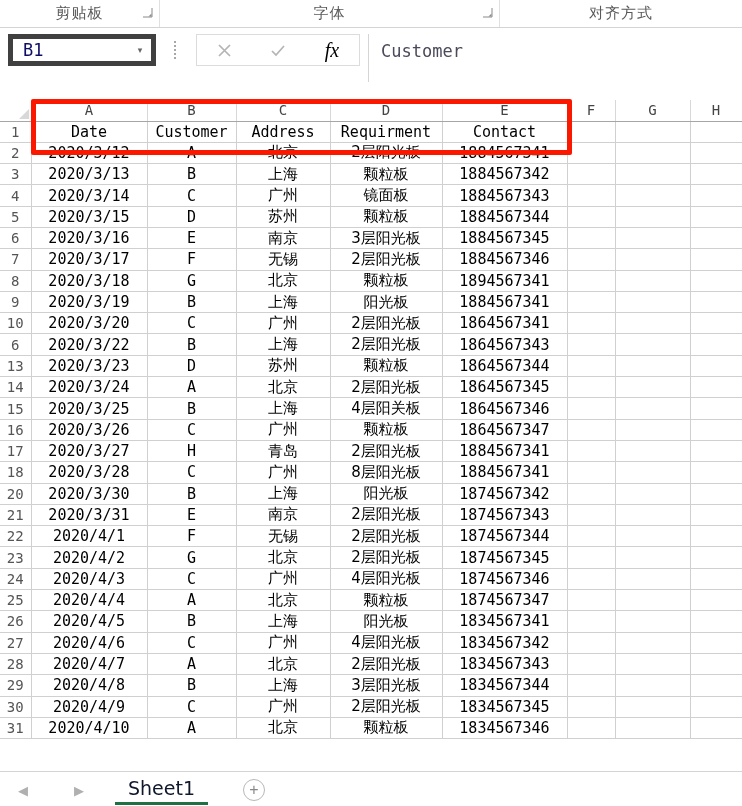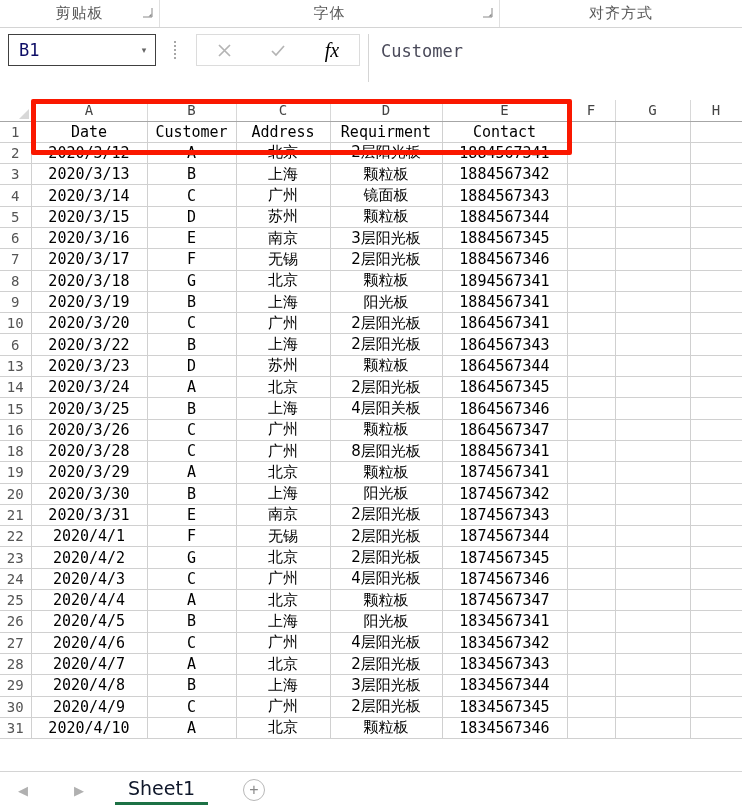--- a/index.html
+++ b/index.html
@@ -36,21 +36,21 @@
   .launcher svg { display: block; }
 
   
   .fbar {
     position: absolute; left: 0; top: 28px;
     width: 742px; height: 61px; background: #fff;
   }
   .namebox {
     position: absolute; left: 8px; top: 6px;
     width: 148px; height: 32px;
-    border: 1px solid #404040; background: #fff;
+    border: 5px solid #404040; background: #fff;
     display: flex; align-items: center;
   }
   .namebox .nb-text {
     flex: 1; padding-left: 10px;
     font-family: "DejaVu Sans Mono", monospace;
     font-size: 17px; color: #0d0d66;
   }
   .namebox .nb-caret {
     width: 22px; text-align: center; color: #666; font-size: 9px;
   }
@@ -449,42 +449,42 @@
             <td class="cell">2020/3/26</td>
             <td class="cell">C</td>
             <td class="cell cjk">广州</td>
             <td class="cell cjk">颗粒板</td>
             <td class="cell">1864567347</td>
             <td class="cell empty"></td>
             <td class="cell empty"></td>
             <td class="cell empty"></td>
           </tr>
           <tr>
+            <td class="rowhdr">17</td>
+            <td class="cell">2020/3/27</td>
+            <td class="cell">H</td>
+            <td class="cell cjk">青岛</td>
+            <td class="cell cjk">2层阳光板</td>
+            <td class="cell">1884567341</td>
+            <td class="cell empty"></td>
+            <td class="cell empty"></td>
+            <td class="cell empty"></td>
+          </tr>
+          <tr>
             <td class="rowhdr">18</td>
             <td class="cell">2020/3/28</td>
             <td class="cell">C</td>
             <td class="cell cjk">广州</td>
             <td class="cell cjk">8层阳光板</td>
             <td class="cell">1884567341</td>
             <td class="cell empty"></td>
             <td class="cell empty"></td>
             <td class="cell empty"></td>
           </tr>
           <tr>
-            <td class="rowhdr">19</td>
-            <td class="cell">2020/3/29</td>
-            <td class="cell">A</td>
-            <td class="cell cjk">北京</td>
-            <td class="cell cjk">颗粒板</td>
-            <td class="cell">1874567341</td>
-            <td class="cell empty"></td>
-            <td class="cell empty"></td>
-            <td class="cell empty"></td>
-          </tr>
-          <tr>
             <td class="rowhdr">20</td>
             <td class="cell">2020/3/30</td>
             <td class="cell">B</td>
             <td class="cell cjk">上海</td>
             <td class="cell cjk">阳光板</td>
             <td class="cell">1874567342</td>
             <td class="cell empty"></td>
             <td class="cell empty"></td>
             <td class="cell empty"></td>
           </tr>

